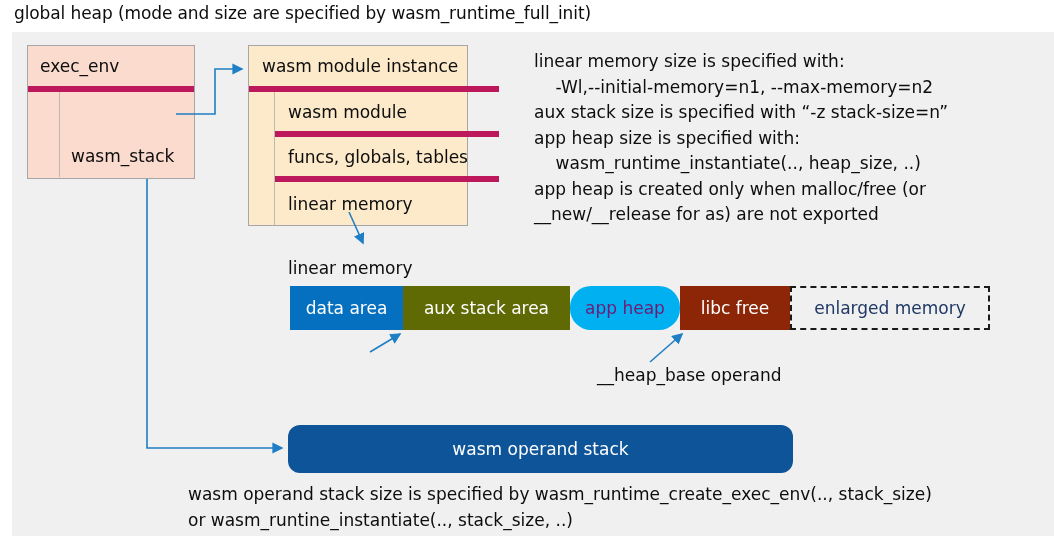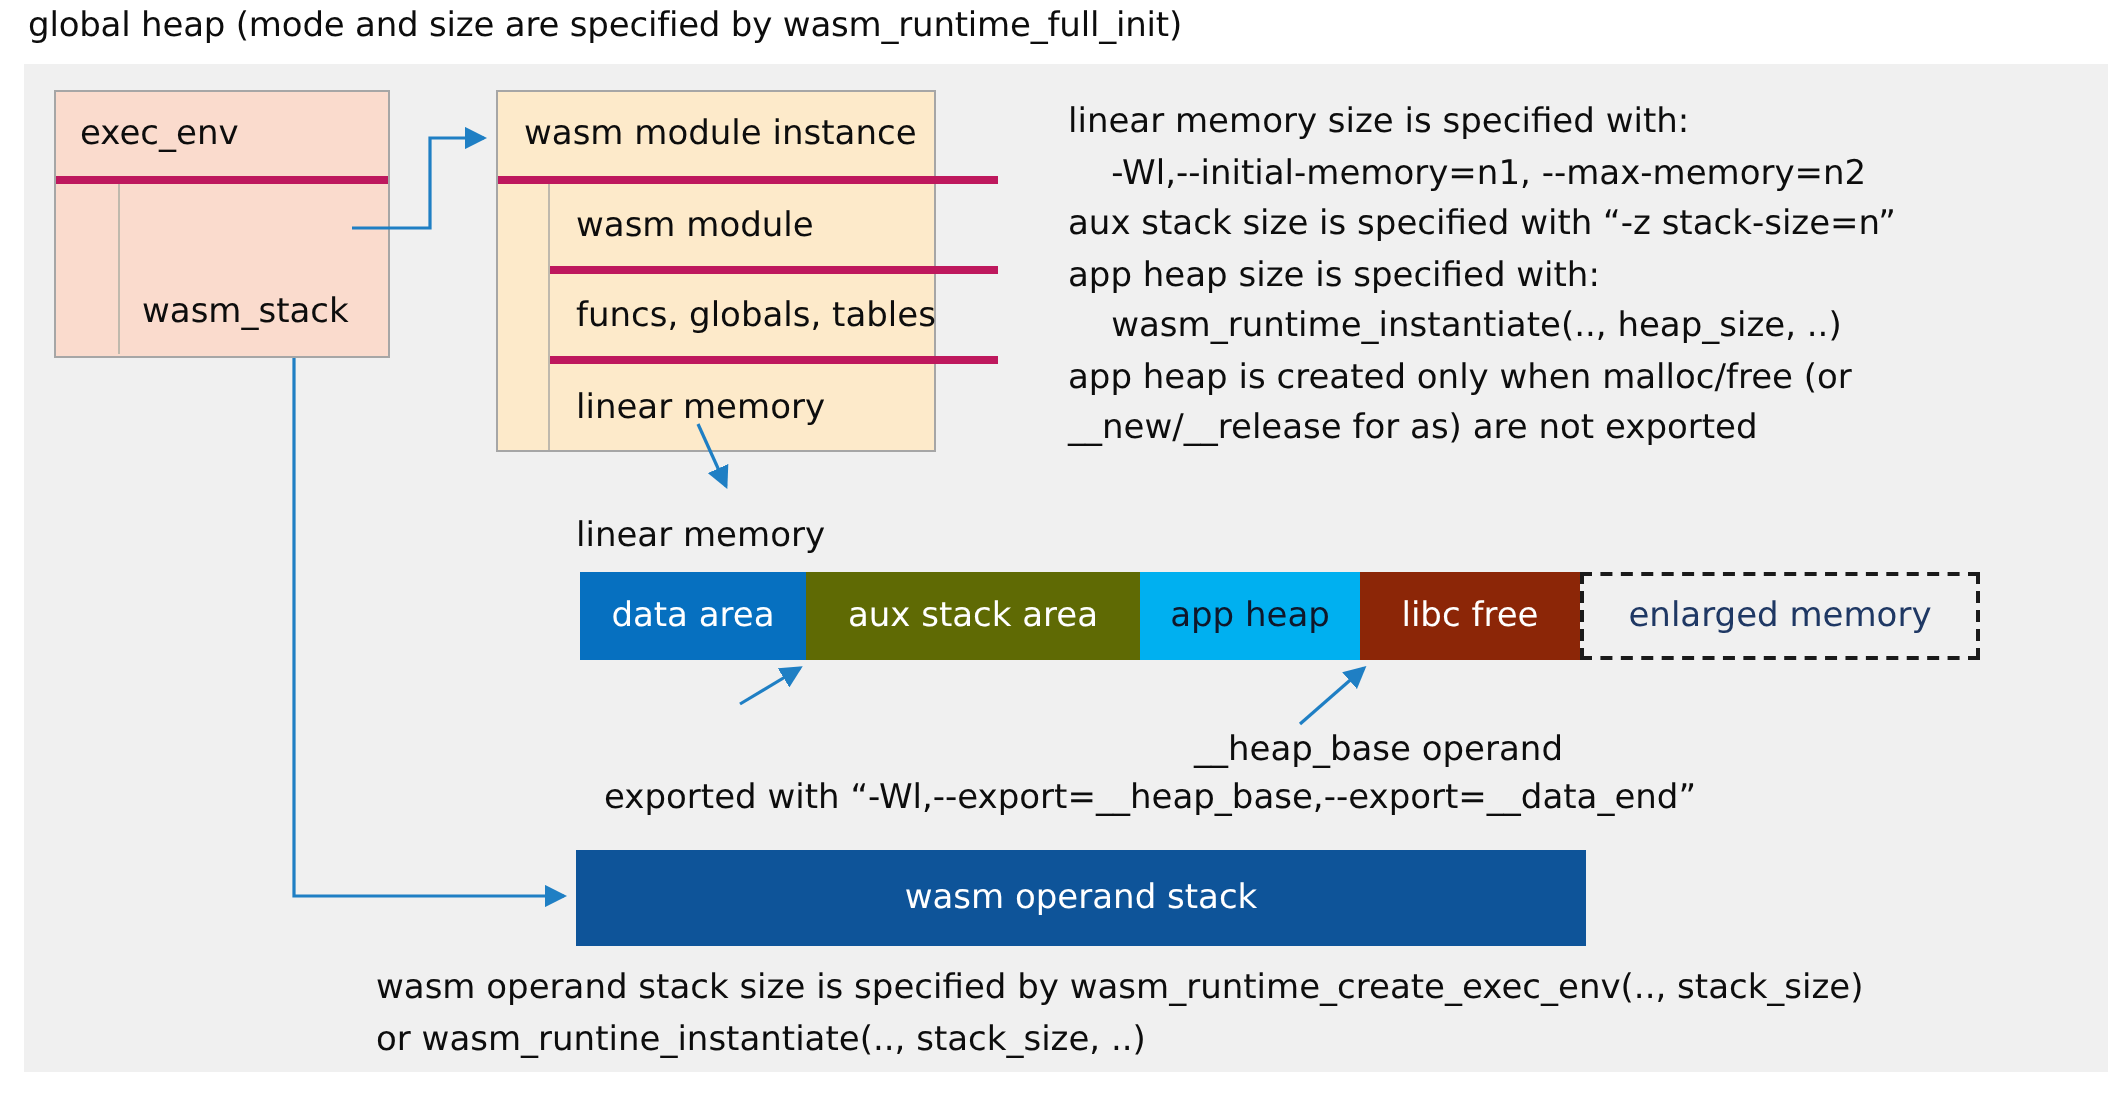--- a/index.html
+++ b/index.html
@@ -35,21 +35,21 @@
     position:absolute;
     box-sizing:border-box;
     border:1px solid #a6a6a6;
   }
   .box-exec{ left:27px; top:45px; width:168px; height:134px; background:#fadbcd; }
   .box-mod { left:248px; top:45px; width:220px; height:181px; background:#fdeaca; }
 
   .row{
     position:absolute;
     box-sizing:border-box;
-    border-bottom:4px solid #be185d;
+    border-bottom:6px solid #be185d;
     display:flex;
     align-items:center;
   }
   .row .lbl{
     font-size:17px;
     color:#0d0d0d;
     white-space:nowrap;
   }
 
   
@@ -136,20 +136,21 @@
   .opstack{
     position:absolute;
     left:288px; top:425px;
     width:505px; height:48px;
     background:#0e5499;
     display:flex;
     align-items:center;
     justify-content:center;
     font-size:17px;
     color:#ffffff;
+    border-radius:12px;
   }
   .note-bottom{
     position:absolute;
     left:188px; top:481px;
     font-size:17px;
     line-height:26px;
     color:#0d0d0d;
     white-space:pre;
   }
 
@@ -205,33 +206,32 @@
 __new/__release for as) are not exported</div>
 
   <div class="lm-caption">linear memory</div>
   <div class="membar">
       <div class="seg" style="width: 113px; background: rgb(6, 112, 192); color: rgb(255, 255, 255);">
         <span>data area</span>
       </div>
       <div class="seg" style="width: 167px; background: rgb(95, 106, 4); color: rgb(255, 255, 255);">
         <span>aux stack area</span>
       </div>
-      <div class="seg" style="width: 110px; background: rgb(0, 176, 240); color: #0f172a;">
+      <div class="seg" style="width: 110px; background: rgb(0, 176, 240); color: #701a75; border-radius: 21px;">
         <span>app heap</span>
       </div>
       <div class="seg" style="width: 110px; background: rgb(140, 38, 7); color: rgb(255, 255, 255);">
         <span>libc free</span>
       </div>
       <div class="seg dashed" style="width: 200px; color: rgb(31, 56, 100);">
         <span>enlarged memory</span>
       </div>
     </div>
 
   <div class="ptr-label lbl-heap-base">__heap_base operand</div>
-  <div class="ptr-label lbl-exported">exported with “-Wl,--export=__heap_base,--export=__data_end”</div>
 
   <div class="opstack">
     <span>wasm operand stack</span>
   </div>
 
   <div class="note-bottom">wasm operand stack size is specified by wasm_runtime_create_exec_env(.., stack_size)
 or wasm_runtine_instantiate(.., stack_size, ..)</div>
 
   <svg class="wires" viewBox="0 0 1054 547">
     <defs>

